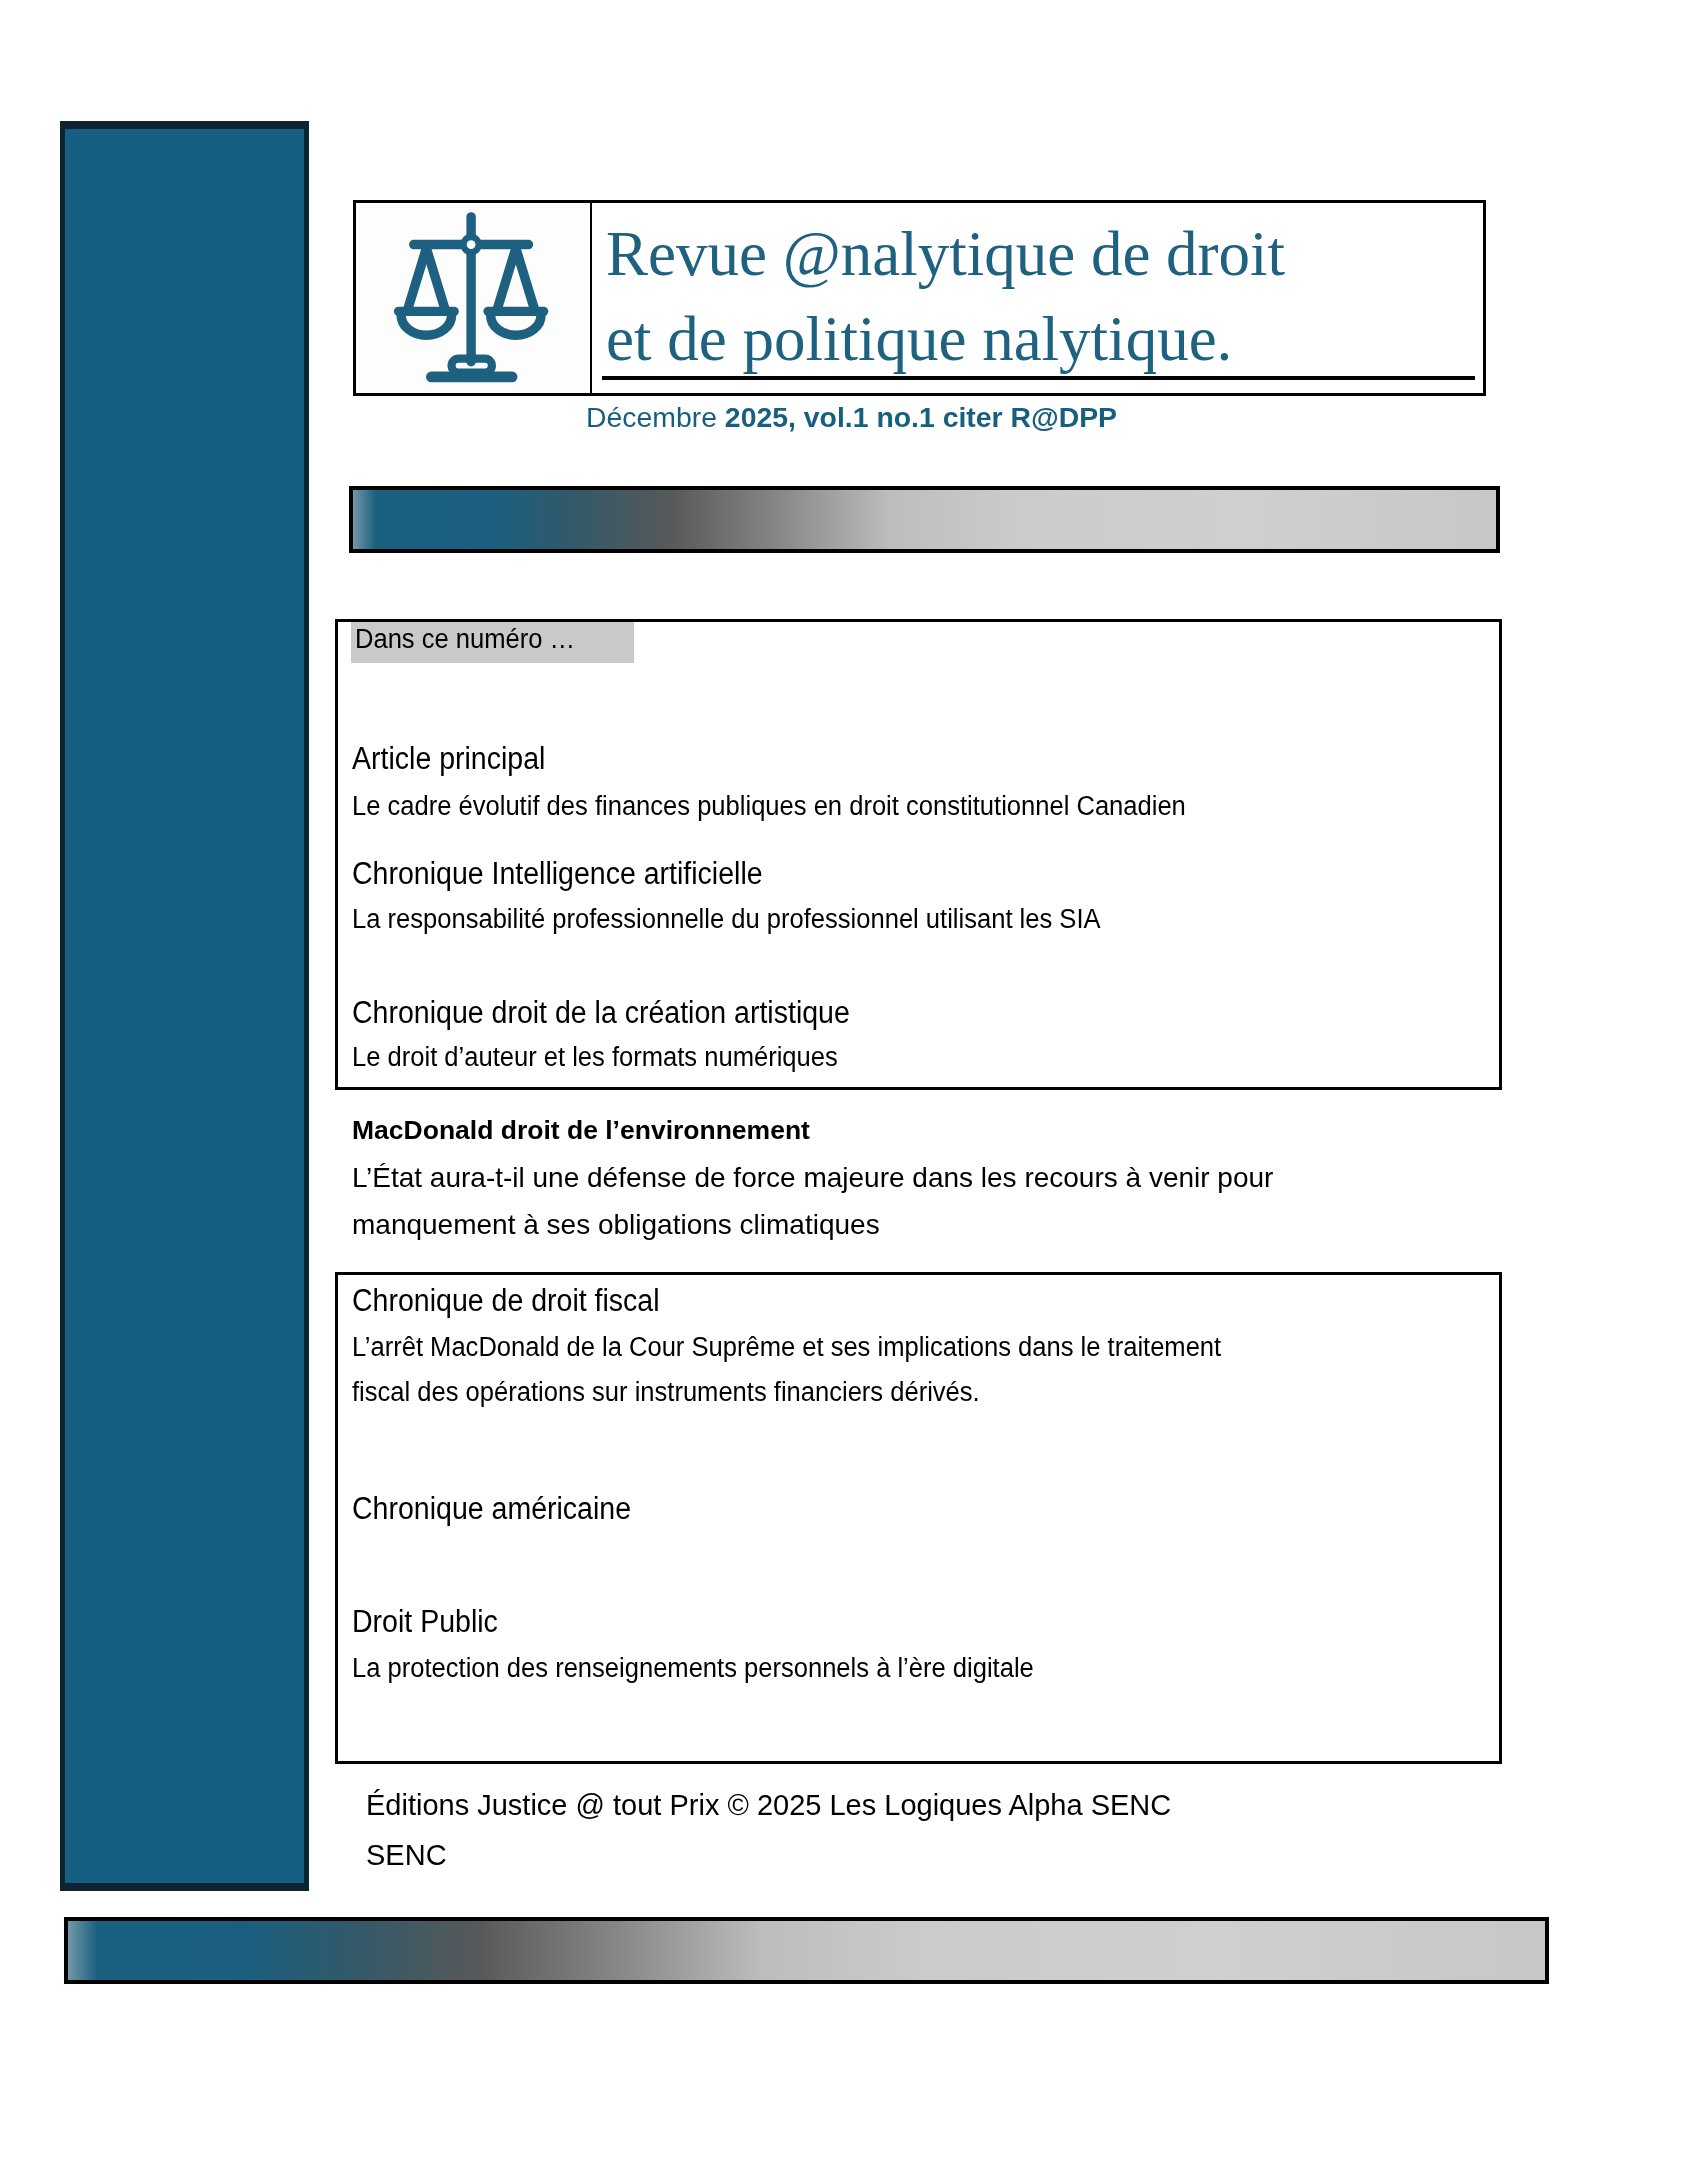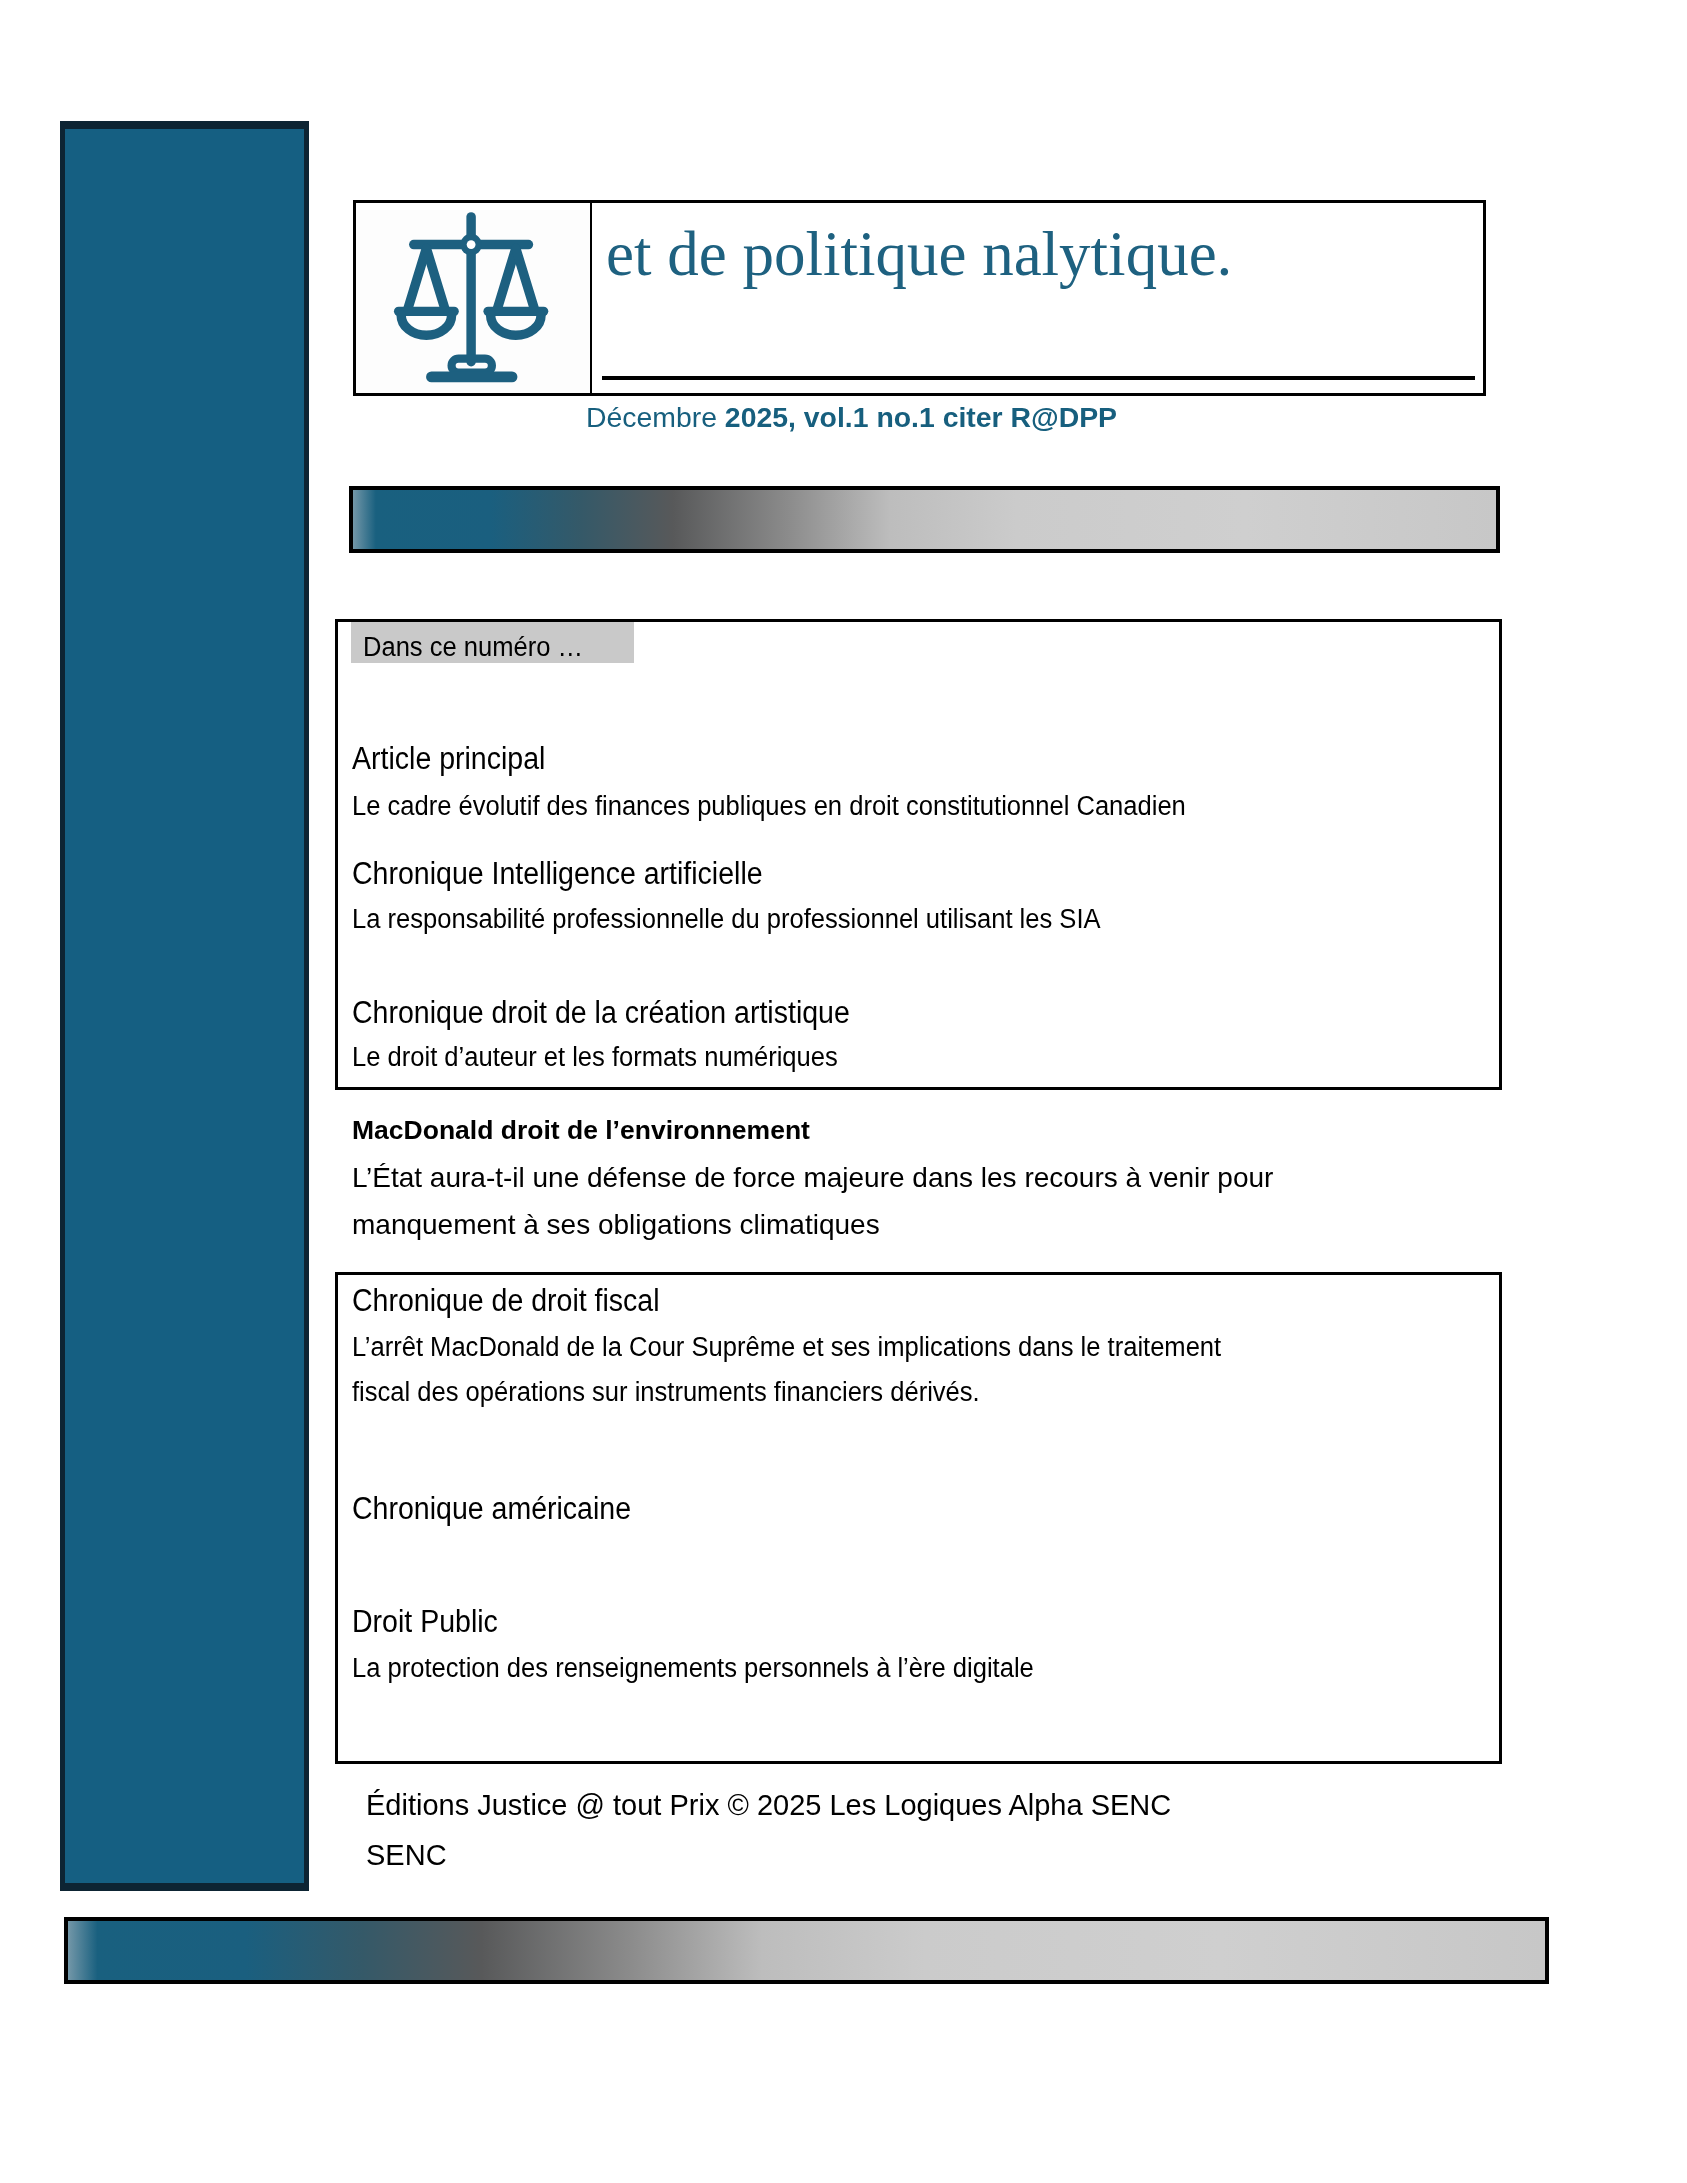--- a/index.html
+++ b/index.html
@@ -49,21 +49,21 @@
   .grad-top{left:349px;top:486px;width:1151px;}
   .grad-bottom{left:64px;top:1917px;width:1485px;}
 
   
   .toc-box{border:3.3px solid #000;box-sizing:border-box;background:#fff;}
   .toc-box1{left:335px;top:619px;width:1167px;height:471px;}
   .toc-box2{left:335px;top:1272px;width:1167px;height:492px;}
 
   .highlight{
     left:351px;top:622px;width:283px;height:41px;background:#c9c9c9;
-    display:flex;align-items:flex-end;padding-left:12px;box-sizing:border-box;
+    display:flex;align-items:flex-start;padding-left:4px;box-sizing:border-box;
   }
 
   
   .cond,.cond-h{
     color:#000;display:inline-block;transform-origin:left top;white-space:nowrap;
   }
   .cond{font-size:28.4px;transform:scaleX(0.90);}
   .cond-h{font-size:31px;transform:scaleX(0.92);}
 
   .line{position:absolute;left:352px;}
@@ -103,20 +103,21 @@
         <line x1="174" y1="172" x2="262" y2="172"></line>
         <path d="M178,178 a40,32 0 0 0 80,0"></path>
 
         <rect x="116" y="247" width="64" height="22" rx="11" stroke-width="13"></rect>
 
         <line x1="84" y1="276" x2="212" y2="276" stroke-width="17"></line>
       </svg>
     </span>
   </div>
   <div class="title-area">
+    <div>Revue @nalytique de droit</div>
     <div>et de politique nalytique.</div>
   </div>
   <div class="title-underline"></div>
 </div>
 
 <div class="abs date-line">
   <span>Décembre </span><b>2025, vol.1 no.1 citer R@DPP</b>
 </div>
 
 <div class="abs grad-bar grad-top"></div>

